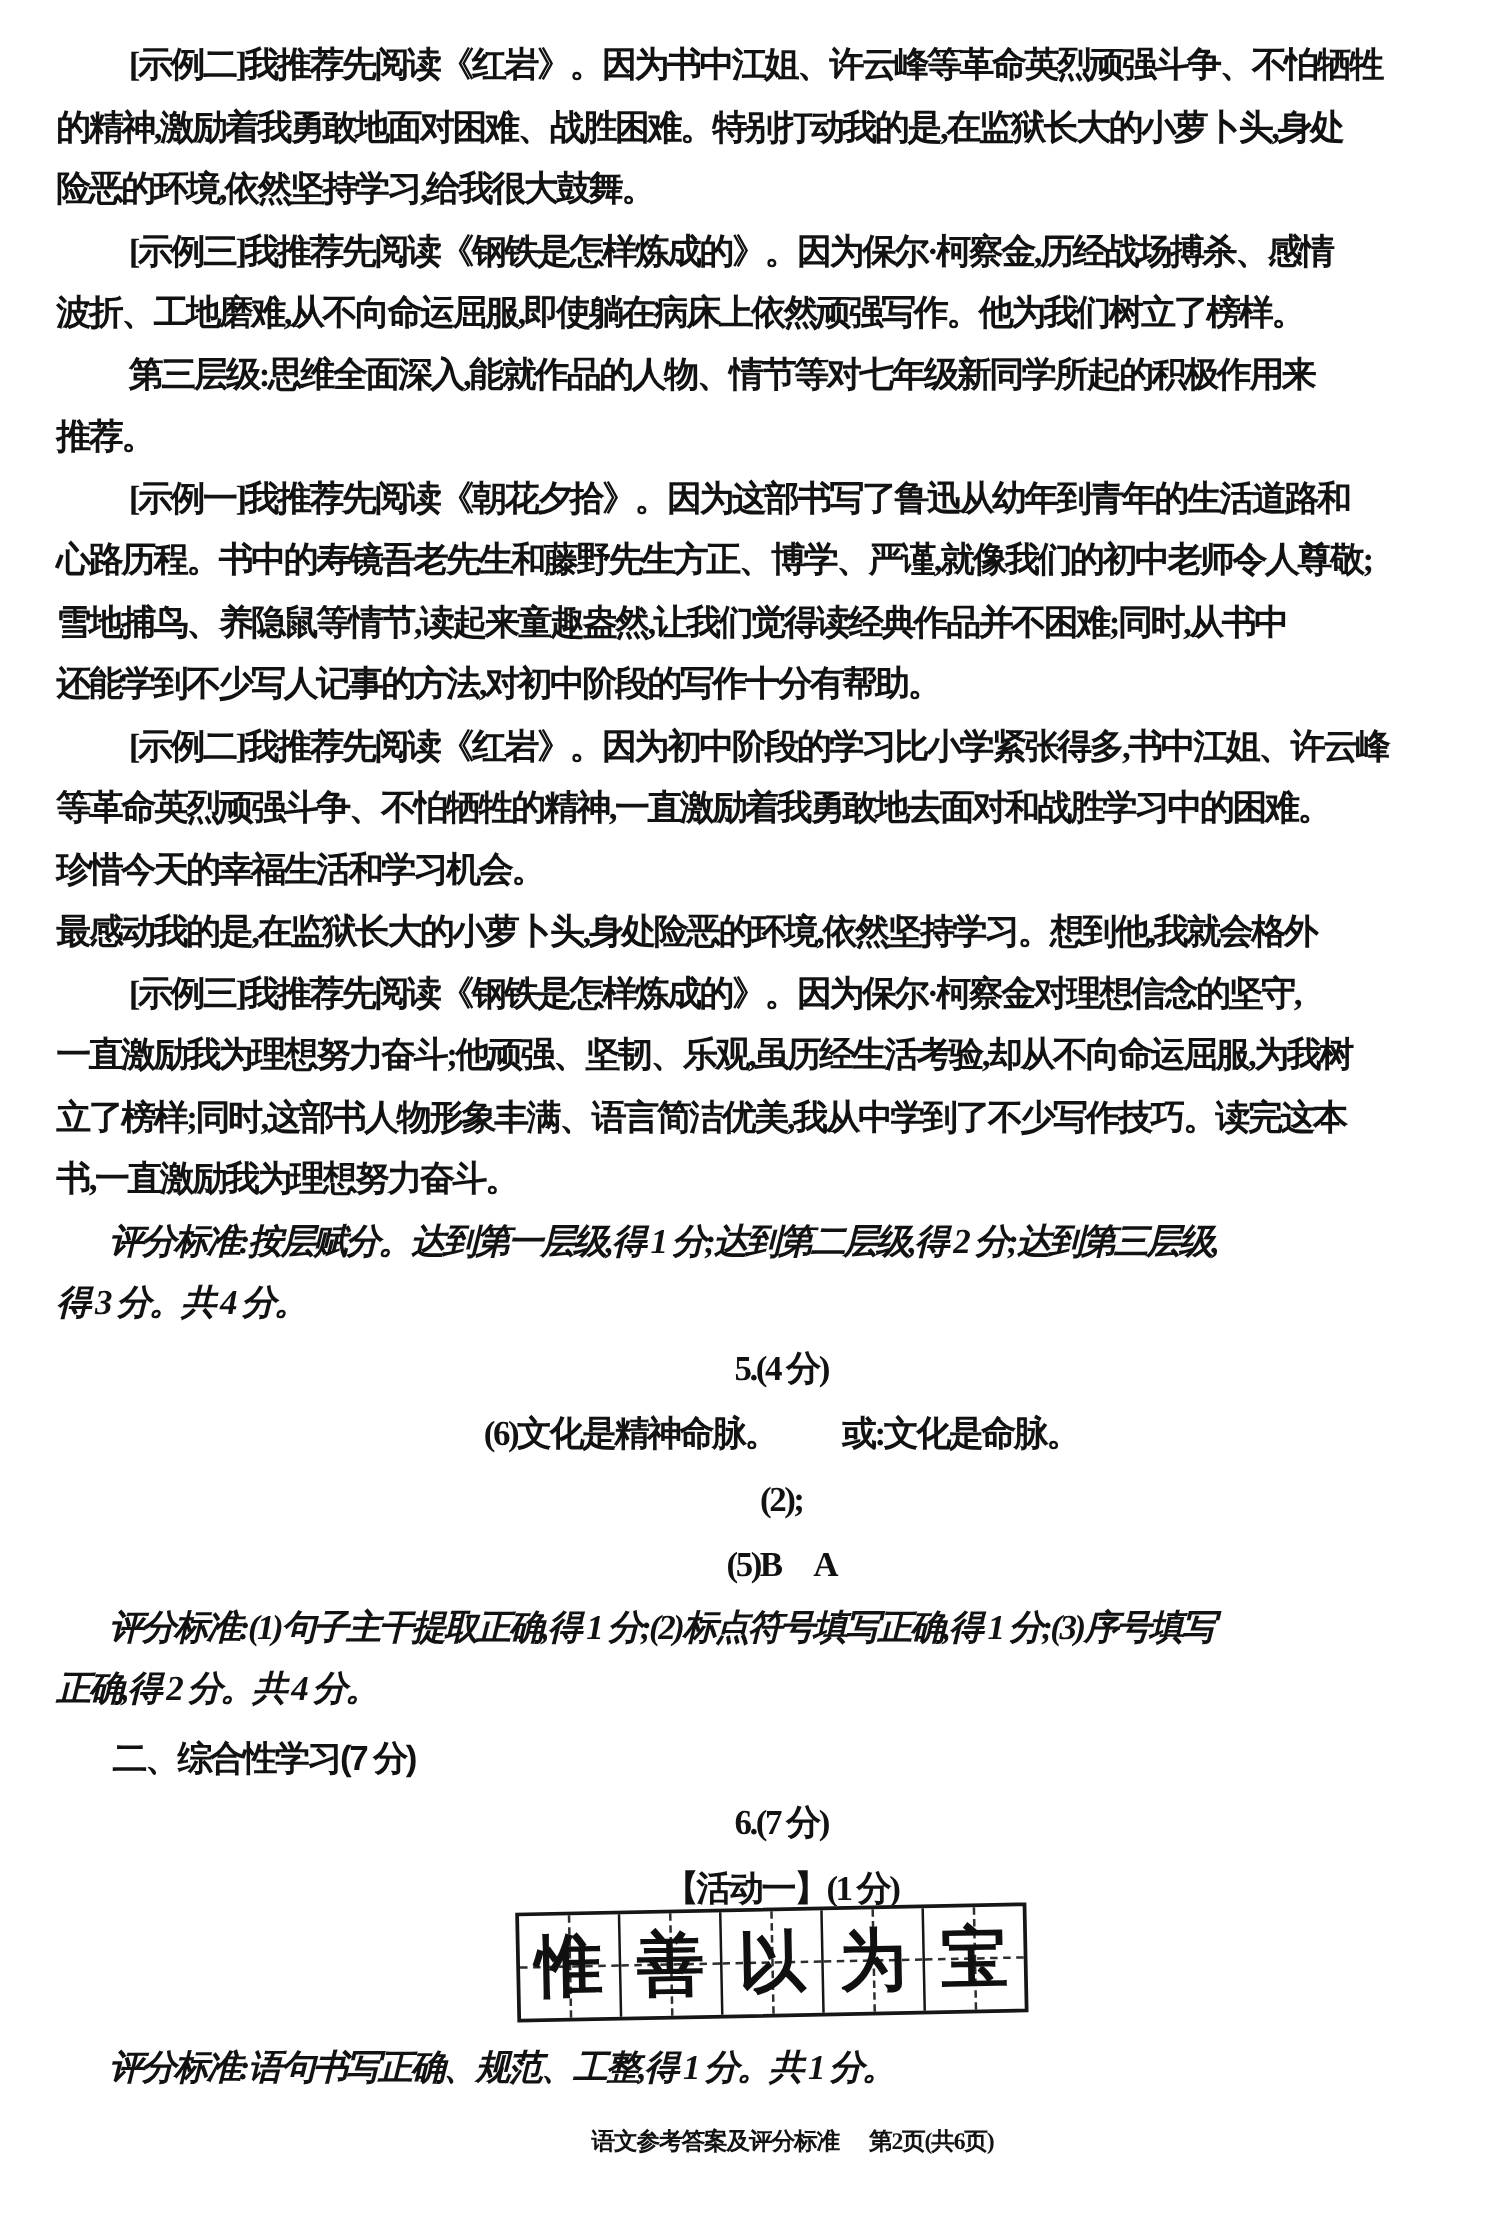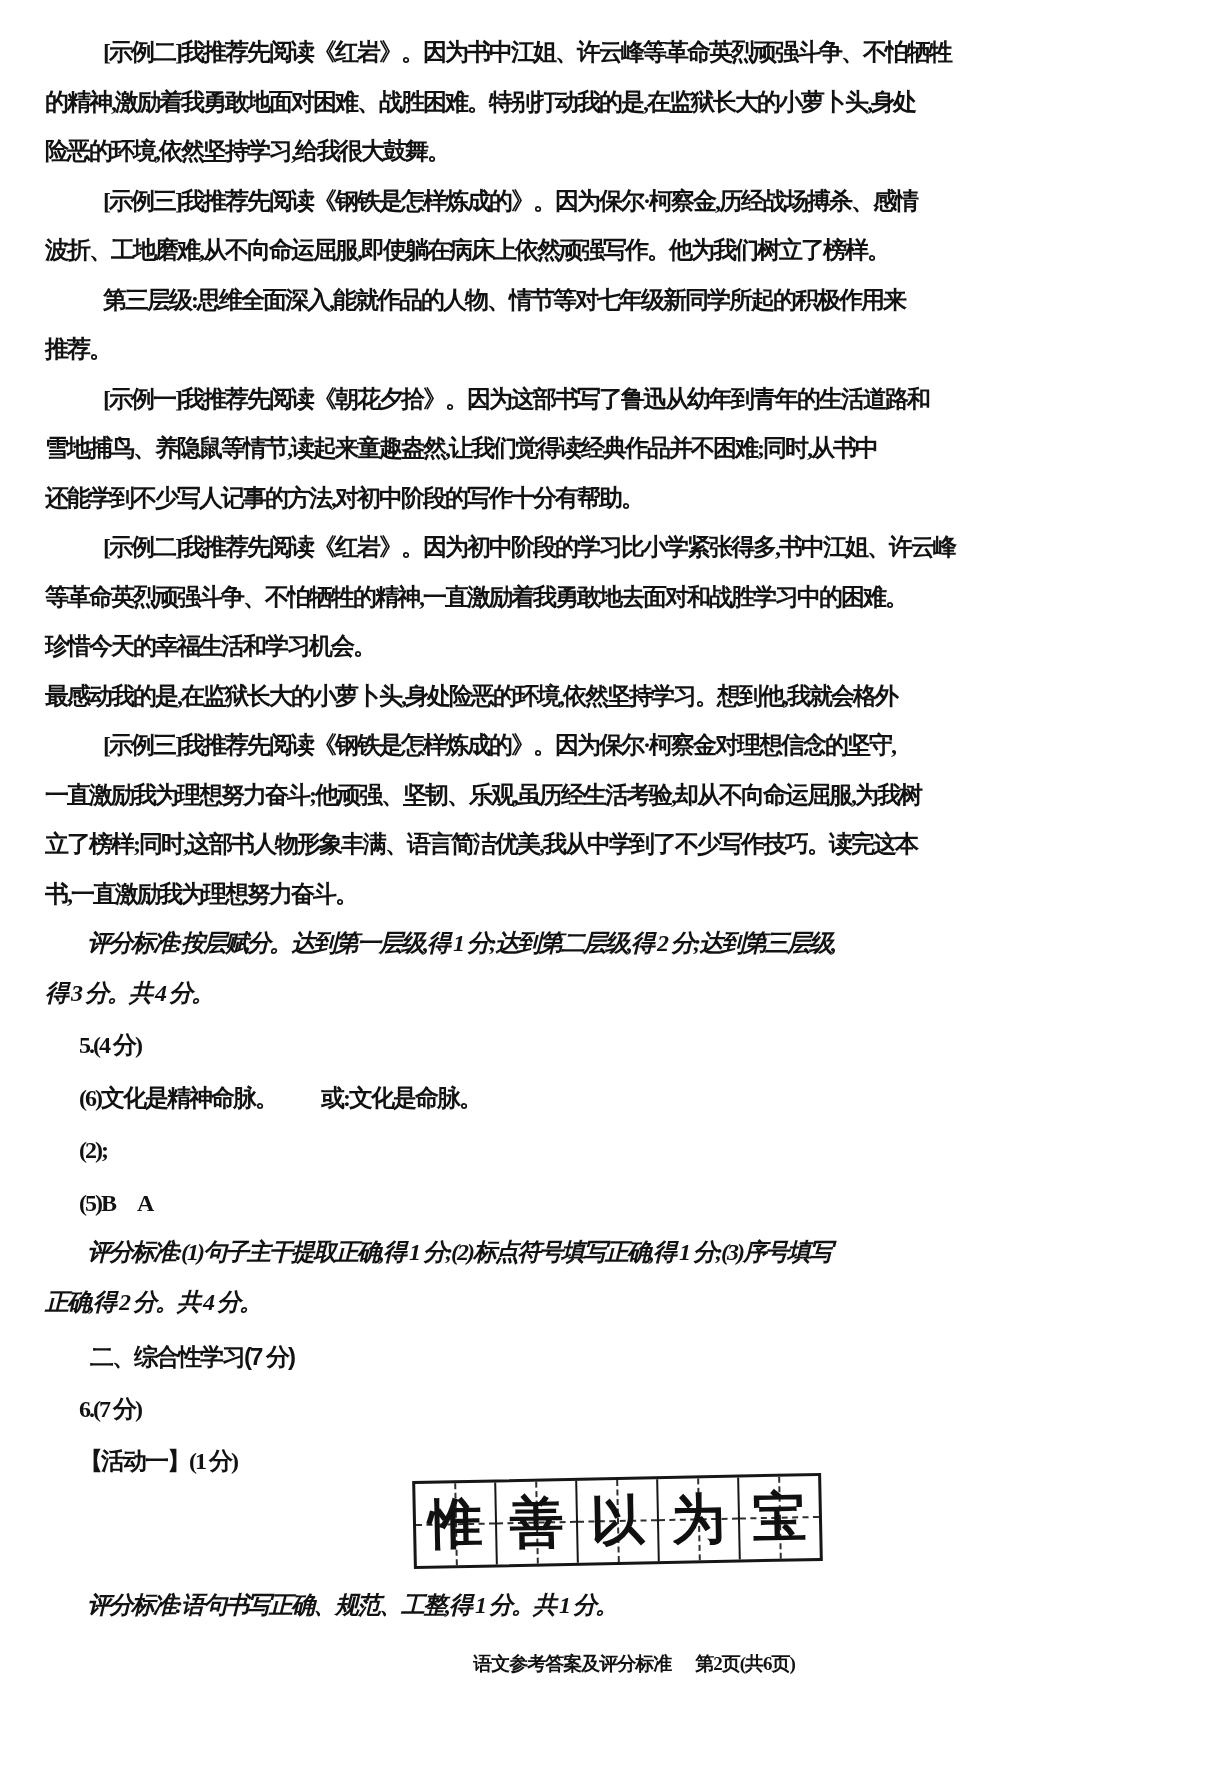--- a/index.html
+++ b/index.html
@@ -3,28 +3,28 @@
 <meta charset="utf-8">
 <style>
   html,body{margin:0;padding:0;}
   body{
     width:1207px;height:1772px;overflow:hidden;
     background:#ffffff;color:#121212;
     font-family:"Liberation Serif","DejaVu Serif",serif;
   }
   .content{padding:28px 36px 0 45px;}
   .ln{
-    font-size:24px;line-height:49.5px;letter-spacing:-2px;
+    font-size:28px;line-height:49.5px;letter-spacing:-2px;
     white-space:pre;font-weight:700;
   }
   .t-para{padding-left:58px;}
   .t-cont{padding-left:0;}
   .t-score{padding-left:42px;font-weight:600;font-style:italic;}
   .t-score-cont{padding-left:0;font-weight:600;font-style:italic;}
-  .t-item{padding-left:34px;margin-top:3px;}
+  .t-item{padding-left:34px;margin-top:3px;text-align:center;}
   .t-heading{padding-left:45px;font-weight:900;margin-top:5px;
     font-family:"Liberation Sans","DejaVu Sans",sans-serif;}
   .grid-wrap{position:relative;height:100px;margin-top:-12px;}
   .cali-grid{
     position:absolute;left:368px;top:2px;display:flex;
     border:3px solid #161616;transform:rotate(-1.15deg);
     transform-origin:center;background:#fff;
   }
   .cali-cell{
     width:79px;height:82px;border-right:2px solid #161616;
@@ -57,20 +57,21 @@
 
   <div>
       <div class="ln t-para">[示例二]我推荐先阅读《红岩》。因为书中江姐、许云峰等革命英烈顽强斗争、不怕牺牲</div>
       <div class="ln t-cont">的精神,激励着我勇敢地面对困难、战胜困难。特别打动我的是,在监狱长大的小萝卜头,身处</div>
       <div class="ln t-cont">险恶的环境,依然坚持学习,给我很大鼓舞。</div>
       <div class="ln t-para">[示例三]我推荐先阅读《钢铁是怎样炼成的》。因为保尔·柯察金,历经战场搏杀、感情</div>
       <div class="ln t-cont">波折、工地磨难,从不向命运屈服,即使躺在病床上依然顽强写作。他为我们树立了榜样。</div>
       <div class="ln t-para">第三层级:思维全面深入,能就作品的人物、情节等对七年级新同学所起的积极作用来</div>
       <div class="ln t-cont">推荐。</div>
       <div class="ln t-para">[示例一]我推荐先阅读《朝花夕拾》。因为这部书写了鲁迅从幼年到青年的生活道路和</div>
+      <div class="ln t-cont">心路历程。书中的寿镜吾老先生和藤野先生方正、博学、严谨,就像我们的初中老师令人尊敬;</div>
       <div class="ln t-cont">雪地捕鸟、养隐鼠等情节,读起来童趣盎然,让我们觉得读经典作品并不困难;同时,从书中</div>
       <div class="ln t-cont">还能学到不少写人记事的方法,对初中阶段的写作十分有帮助。</div>
       <div class="ln t-para">[示例二]我推荐先阅读《红岩》。因为初中阶段的学习比小学紧张得多,书中江姐、许云峰</div>
       <div class="ln t-cont">等革命英烈顽强斗争、不怕牺牲的精神,一直激励着我勇敢地去面对和战胜学习中的困难。</div>
       <div class="ln t-cont">珍惜今天的幸福生活和学习机会。</div>
       <div class="ln t-cont">最感动我的是,在监狱长大的小萝卜头,身处险恶的环境,依然坚持学习。想到他,我就会格外</div>
       <div class="ln t-para">[示例三]我推荐先阅读《钢铁是怎样炼成的》。因为保尔·柯察金对理想信念的坚守,</div>
       <div class="ln t-cont">一直激励我为理想努力奋斗;他顽强、坚韧、乐观,虽历经生活考验,却从不向命运屈服,为我树</div>
       <div class="ln t-cont">立了榜样;同时,这部书人物形象丰满、语言简洁优美,我从中学到了不少写作技巧。读完这本</div>
       <div class="ln t-cont">书,一直激励我为理想努力奋斗。</div>

